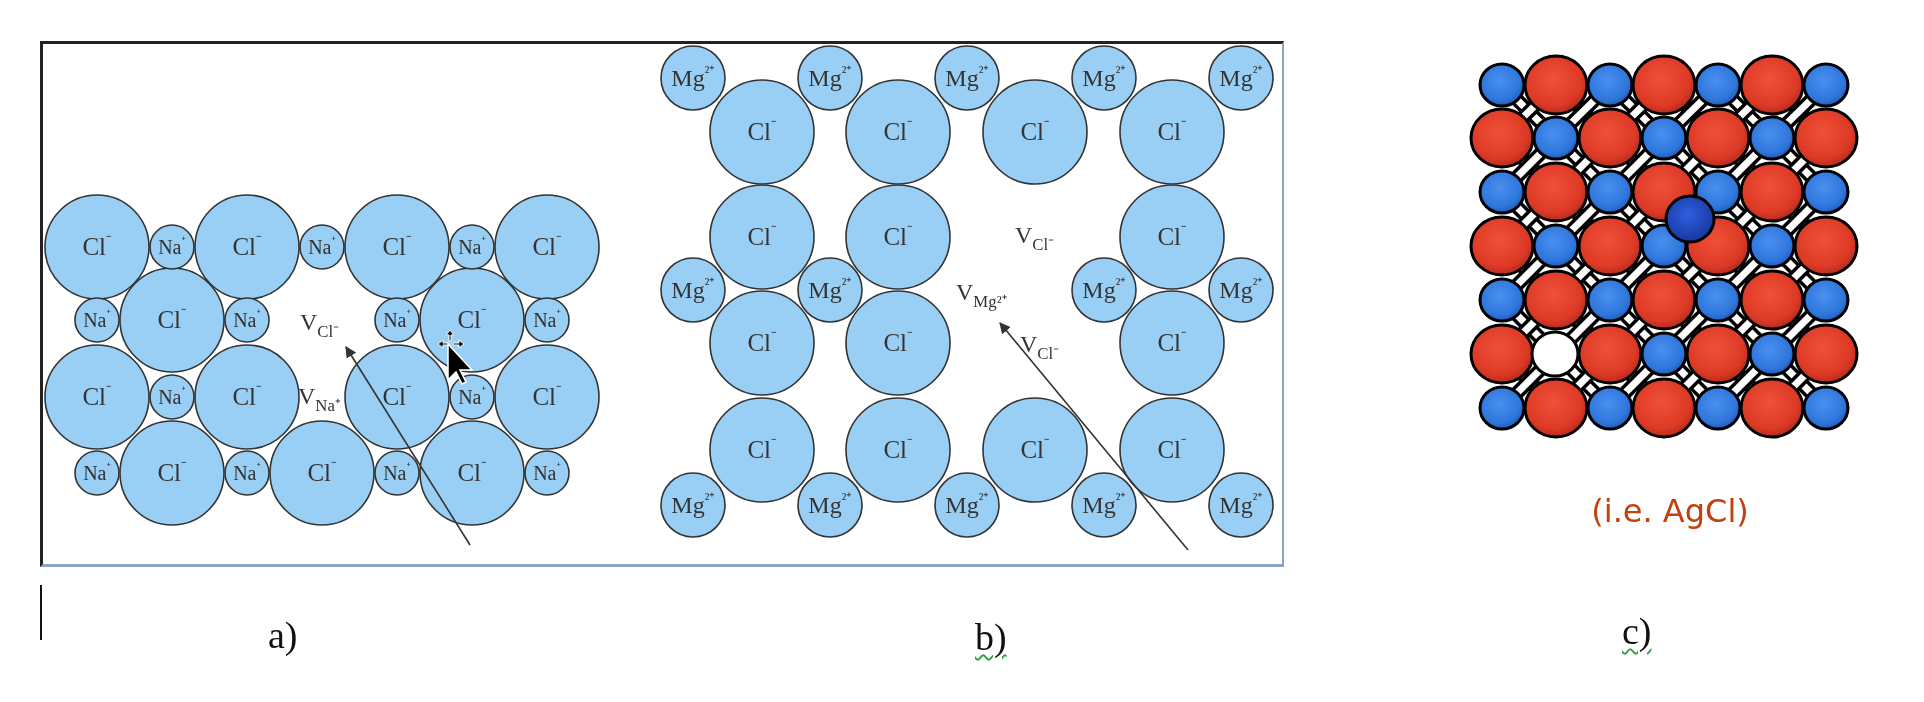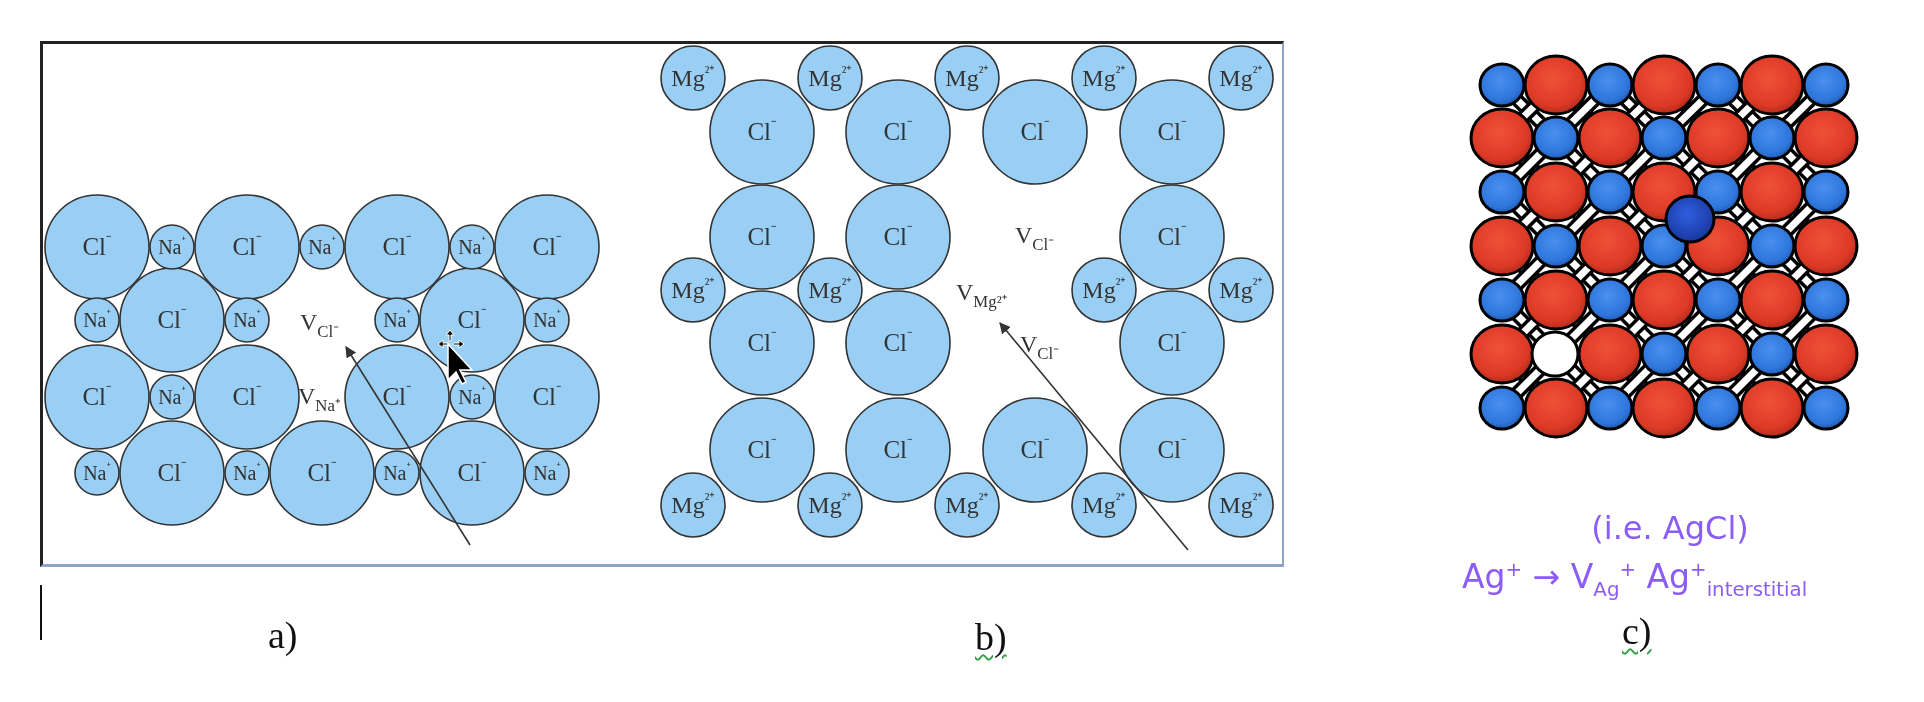--- a/index.html
+++ b/index.html
@@ -3,21 +3,21 @@
 <meta charset="utf-8">
 <style>
   html, body { margin: 0; padding: 0; background: #ffffff; }
   body { width: 1924px; height: 702px; position: relative; overflow: hidden; font-family: "Liberation Serif", serif; }
   #stage { position: absolute; left: 0; top: 0; width: 1924px; height: 702px; }
   .frame { position: absolute; left: 40px; top: 41px; width: 1244px; height: 526px; box-sizing: border-box;
            border-top: 3px solid #222; border-left: 3px solid #222; border-right: 2px solid #8fa3c4; border-bottom: 3px solid #8fa3c4; }
   .text-caret { position: absolute; left: 40px; top: 585px; width: 2px; height: 55px; background: #111; }
   .panel-label { position: absolute; font-family: "Liberation Serif", serif; font-size: 38px; color: #111; line-height: 1; }
   .panel-label.squiggle { text-decoration: underline wavy #2ea043; text-decoration-thickness: 2px; text-underline-offset: 4px; }
-  .caption { position: absolute; font-family: "DejaVu Sans", sans-serif; color: #8b5cf6; text-align: center; margin-top: 17px; }
+  .caption { position: absolute; font-family: "DejaVu Sans", sans-serif; color: #c2410c; text-align: center; }
   .cap1 { left: 1470px; top: 492px; width: 400px; font-size: 32px; }
   .cap2 { left: 1462px; top: 540px; width: 420px; font-size: 33px; white-space: nowrap; text-align: left; }
   .cap2 sub, .cap2 sup { font-size: 60%; }
   svg text { font-family: "Liberation Serif", serif; fill: #333; }
 </style>
 </head>
 <body>
 
 <div id="stage">
   <div class="frame"></div>
@@ -474,20 +474,14 @@
       <path d="M10,14 L10,50 L18,42 L24,54 L28,52 L22,40 L34,40 Z" fill="#000" stroke="#fff" stroke-width="1.5"></path>
     </g>
   </svg>
 
   <div class="text-caret"></div>
 
   <div class="panel-label" style="left:268px;top:616px;">a)</div>
   <div class="panel-label squiggle" style="left:975px;top:618px;">b)</div>
 
   <div class="caption cap1">(i.e. AgCl)</div>
-  <div class="caption cap2">
-    <span>Ag</span><sup>+</sup>
-    <span>→</span>
-    <span>V</span><sub>Ag</sub><sup>+</sup>
-    <span>Ag</span><sup>+</sup><sub>interstitial</sub>
-  </div>
   <div class="panel-label squiggle" style="left:1622px;top:612px;">c)</div>
 </div>
 
 </body></html>

